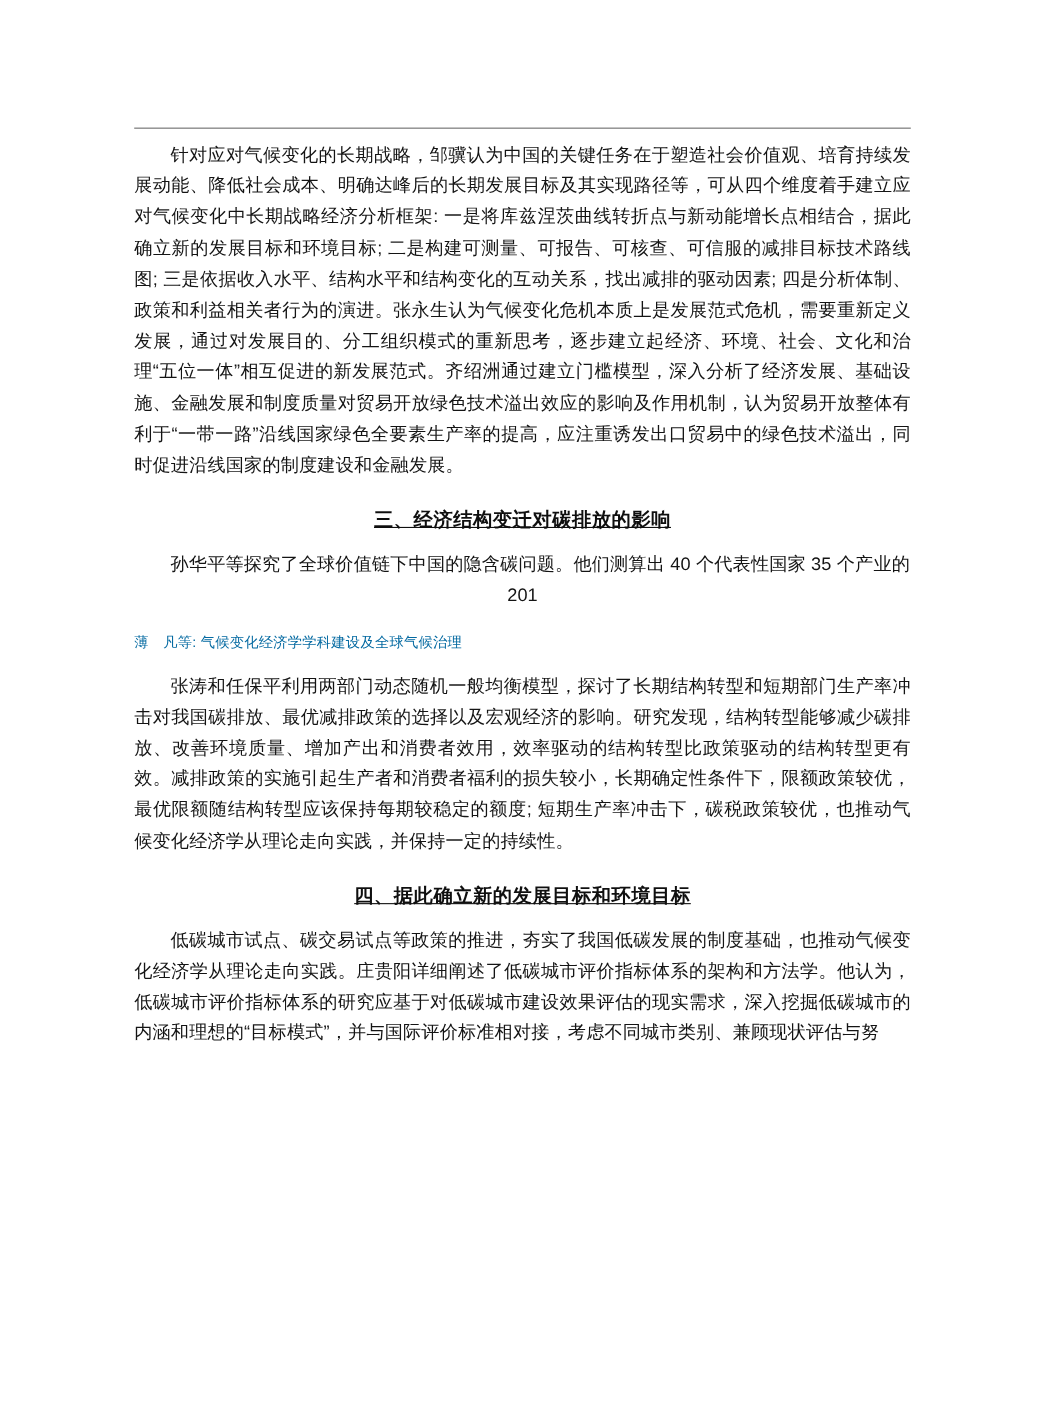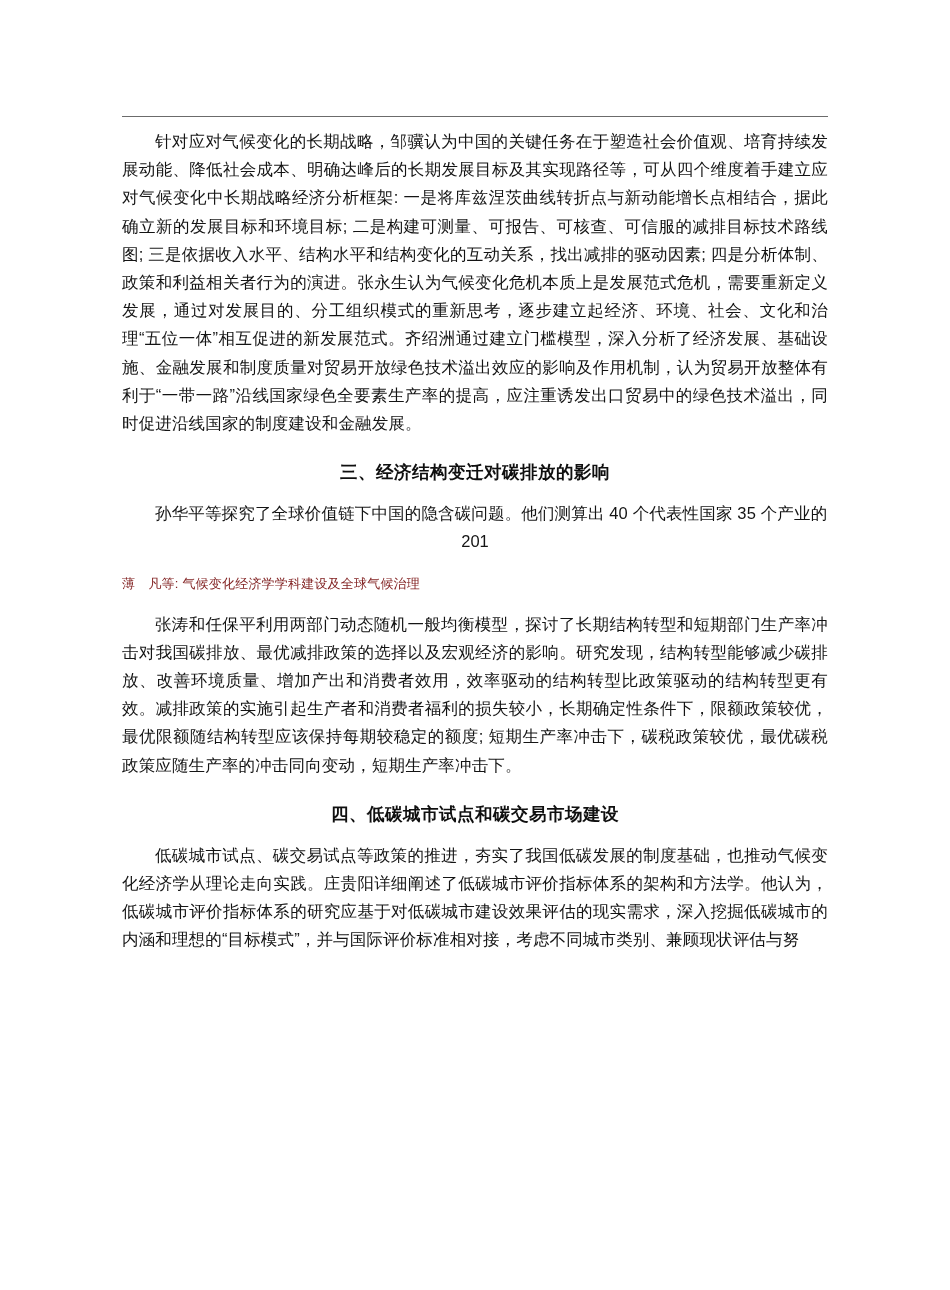--- a/index.html
+++ b/index.html
@@ -52,38 +52,39 @@
 
   .section-title {
     font-size: 17.5px;
     line-height: 30px;
     text-align: center;
     margin: 0;
     padding-top: 20px;
     padding-bottom: 12px;
     color: #0f0f0f;
     letter-spacing: 0.5px;
+    text-decoration: underline;
   }
 
   .folio {
     font-size: 16.5px;
     line-height: 28.2px;
     text-align: center;
     margin: 0;
     color: #141414;
   }
 
   .running-head {
     font-size: 13px;
     line-height: 20px;
     text-align: left;
     margin: 0;
     padding-top: 18px;
     padding-bottom: 16px;
-    color: #7f1d1d;
+    color: #0369a1;
     letter-spacing: 0.2px;
   }
 </style>
 </head>
 <body>
 
 <div class="page">
   <div class="content">
 
     <div class="top-rule"></div>
@@ -93,20 +94,20 @@
     <h2 class="section-title">三、经济结构变迁对碳排放的影响</h2>
 
 
     <p class="para indent">孙华平等探究了全球价值链下中国的隐含碳问题。他们测算出 40 个代表性国家 35 个产业的</p>
 
     <p class="folio">201</p>
 
     <p class="running-head">薄　凡等: 气候变化经济学学科建设及全球气候治理</p>
 
 
-    <p class="para indent">张涛和任保平利用两部门动态随机一般均衡模型，探讨了长期结构转型和短期部门生产率冲击对我国碳排放、最优减排政策的选择以及宏观经济的影响。研究发现，结构转型能够减少碳排放、改善环境质量、增加产出和消费者效用，效率驱动的结构转型比政策驱动的结构转型更有效。减排政策的实施引起生产者和消费者福利的损失较小，长期确定性条件下，限额政策较优，最优限额随结构转型应该保持每期较稳定的额度; 短期生产率冲击下，碳税政策较优，最优碳税政策应随生产率的冲击同向变动，短期生产率冲击下。</p>
+    <p class="para indent">张涛和任保平利用两部门动态随机一般均衡模型，探讨了长期结构转型和短期部门生产率冲击对我国碳排放、最优减排政策的选择以及宏观经济的影响。研究发现，结构转型能够减少碳排放、改善环境质量、增加产出和消费者效用，效率驱动的结构转型比政策驱动的结构转型更有效。减排政策的实施引起生产者和消费者福利的损失较小，长期确定性条件下，限额政策较优，最优限额随结构转型应该保持每期较稳定的额度; 短期生产率冲击下，碳税政策较优，也推动气候变化经济学从理论走向实践，并保持一定的持续性。</p>
 
-    <h2 class="section-title">四、低碳城市试点和碳交易市场建设</h2>
+    <h2 class="section-title">四、据此确立新的发展目标和环境目标</h2>
 
     <p class="para indent">低碳城市试点、碳交易试点等政策的推进，夯实了我国低碳发展的制度基础，也推动气候变化经济学从理论走向实践。庄贵阳详细阐述了低碳城市评价指标体系的架构和方法学。他认为，低碳城市评价指标体系的研究应基于对低碳城市建设效果评估的现实需求，深入挖掘低碳城市的内涵和理想的“目标模式”，并与国际评价标准相对接，考虑不同城市类别、兼顾现状评估与努</p>
 
   </div>
 </div>
 
 </body></html>

